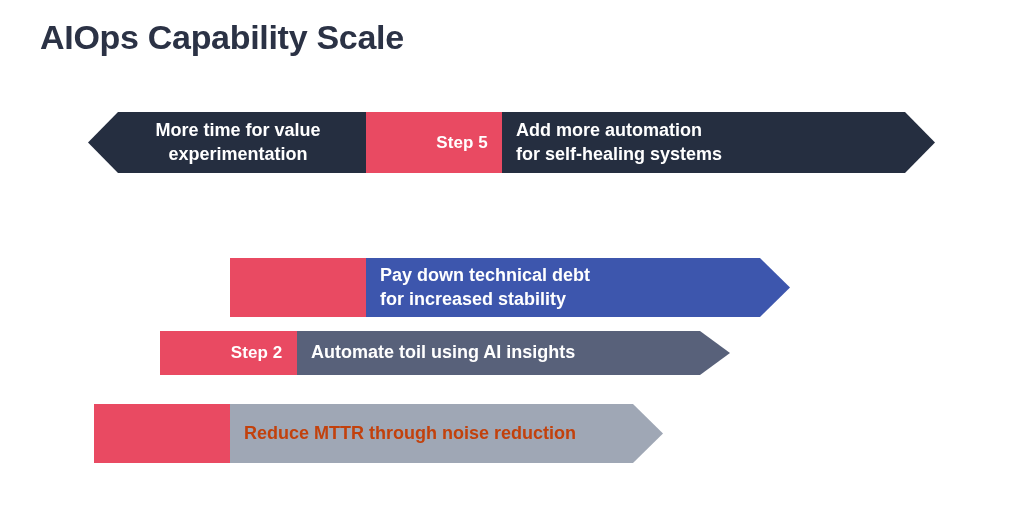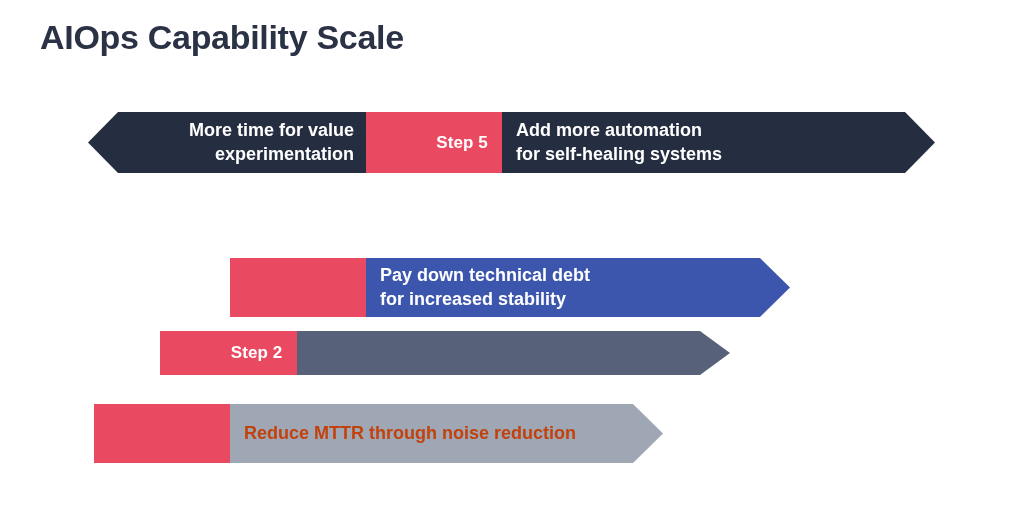--- a/index.html
+++ b/index.html
@@ -85,21 +85,21 @@
 
   .bar-text-label {
     font-size: 18px;
     font-weight: bold;
     color: #ffffff;
     line-height: 1.28;
     white-space: pre-line;
   }
 
   .bar-text.align-right .bar-text-label {
-    text-align: right;
+    text-align: center;
     width: 100%;
   }
   .bar-text.align-left .bar-text-label {
     text-align: left;
   }
 
   
   .light-body .bar-text-label {
     color: #c2410c;
   }
@@ -140,20 +140,23 @@
         </div>
       </div>
       <div class="bar-row" style="left: 160px; top: 331px; width: 570px; height: 44px;">
         <svg class="bar-shape" viewBox="0 0 570 59" preserveAspectRatio="none">
           <polygon points="0,0 540,0 570,29.5 540,59 0,59" fill="#58617A"></polygon>
           <rect x="0" y="0" width="137" height="59" fill="#E94A62"></rect>
         </svg>
         <div class="bar-step" style="left: 0px; width: 137px;">
           <span class="bar-step-label">Step 2</span>
         </div>
+        <div class="bar-text align-left" style="left: 151px; width: 389px;">
+          <div class="bar-text-label">Automate toil using AI insights</div>
+        </div>
       </div>
       <div class="bar-row" style="left: 94px; top: 404px; width: 569px; height: 59px;">
         <svg class="bar-shape" viewBox="0 0 569 59" preserveAspectRatio="none">
           <polygon points="0,0 539,0 569,29.5 539,59 0,59" fill="#9FA7B5"></polygon>
           <rect x="0" y="0" width="136" height="59" fill="#E94A62"></rect>
         </svg>
         <div class="bar-text align-left light-body" style="left: 150px; width: 389px;">
           <div class="bar-text-label">Reduce MTTR through noise reduction</div>
         </div>
       </div>

